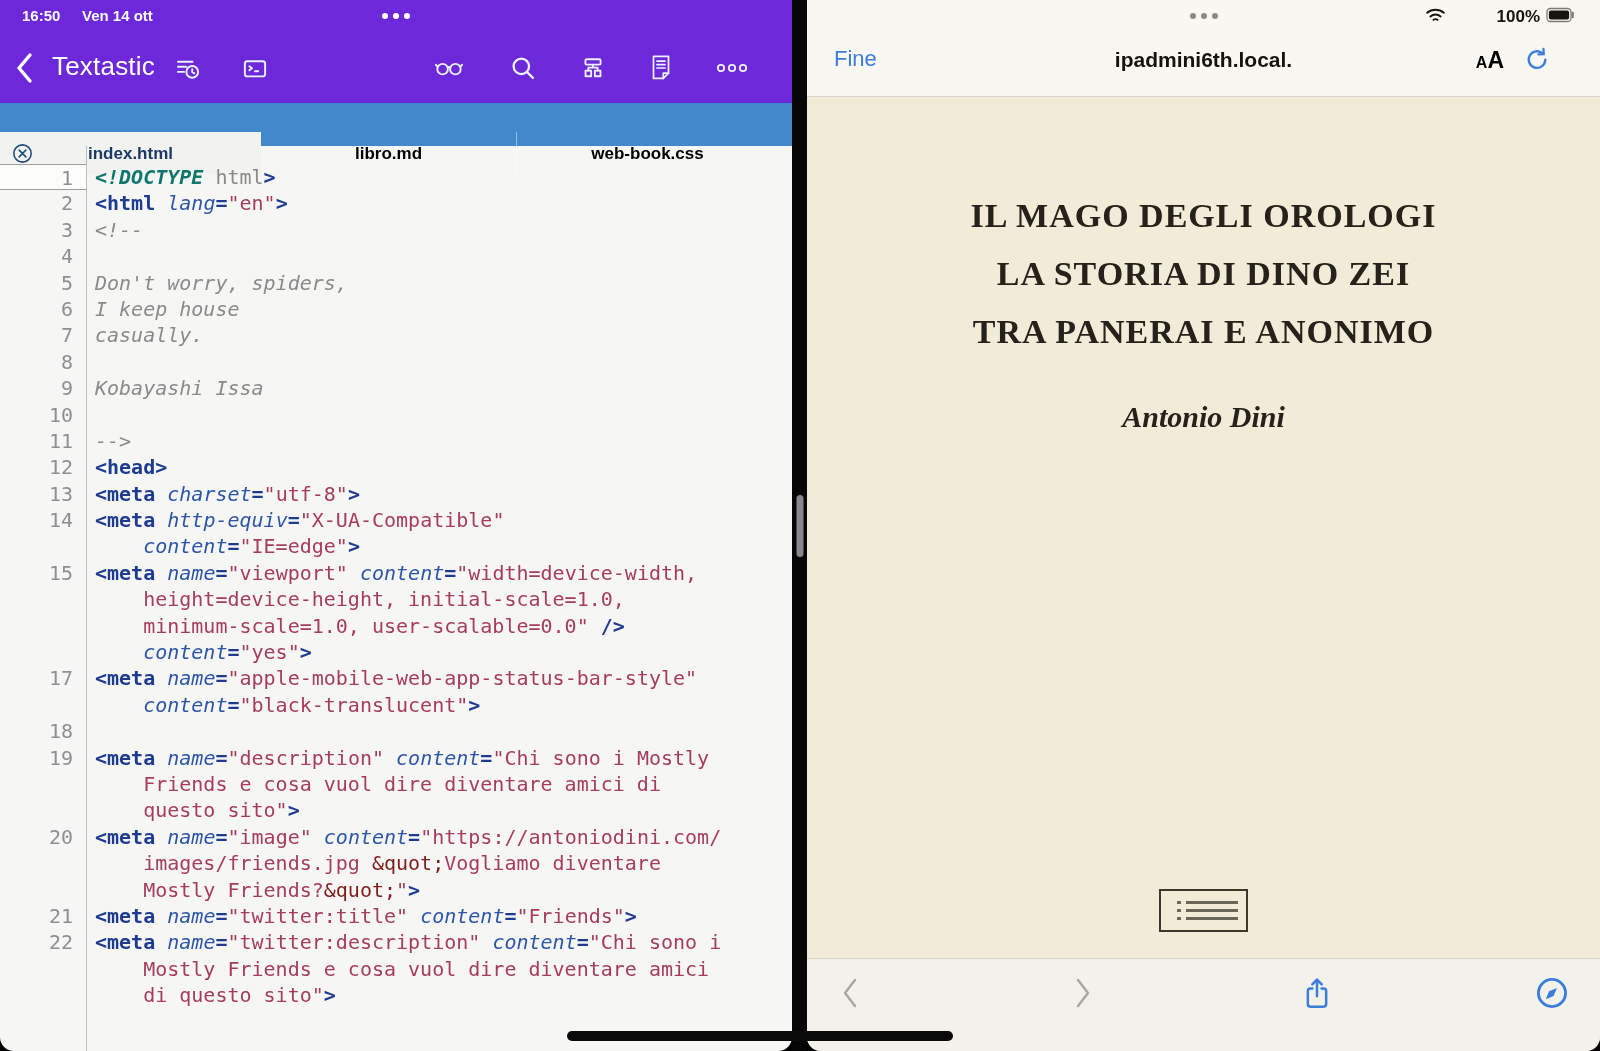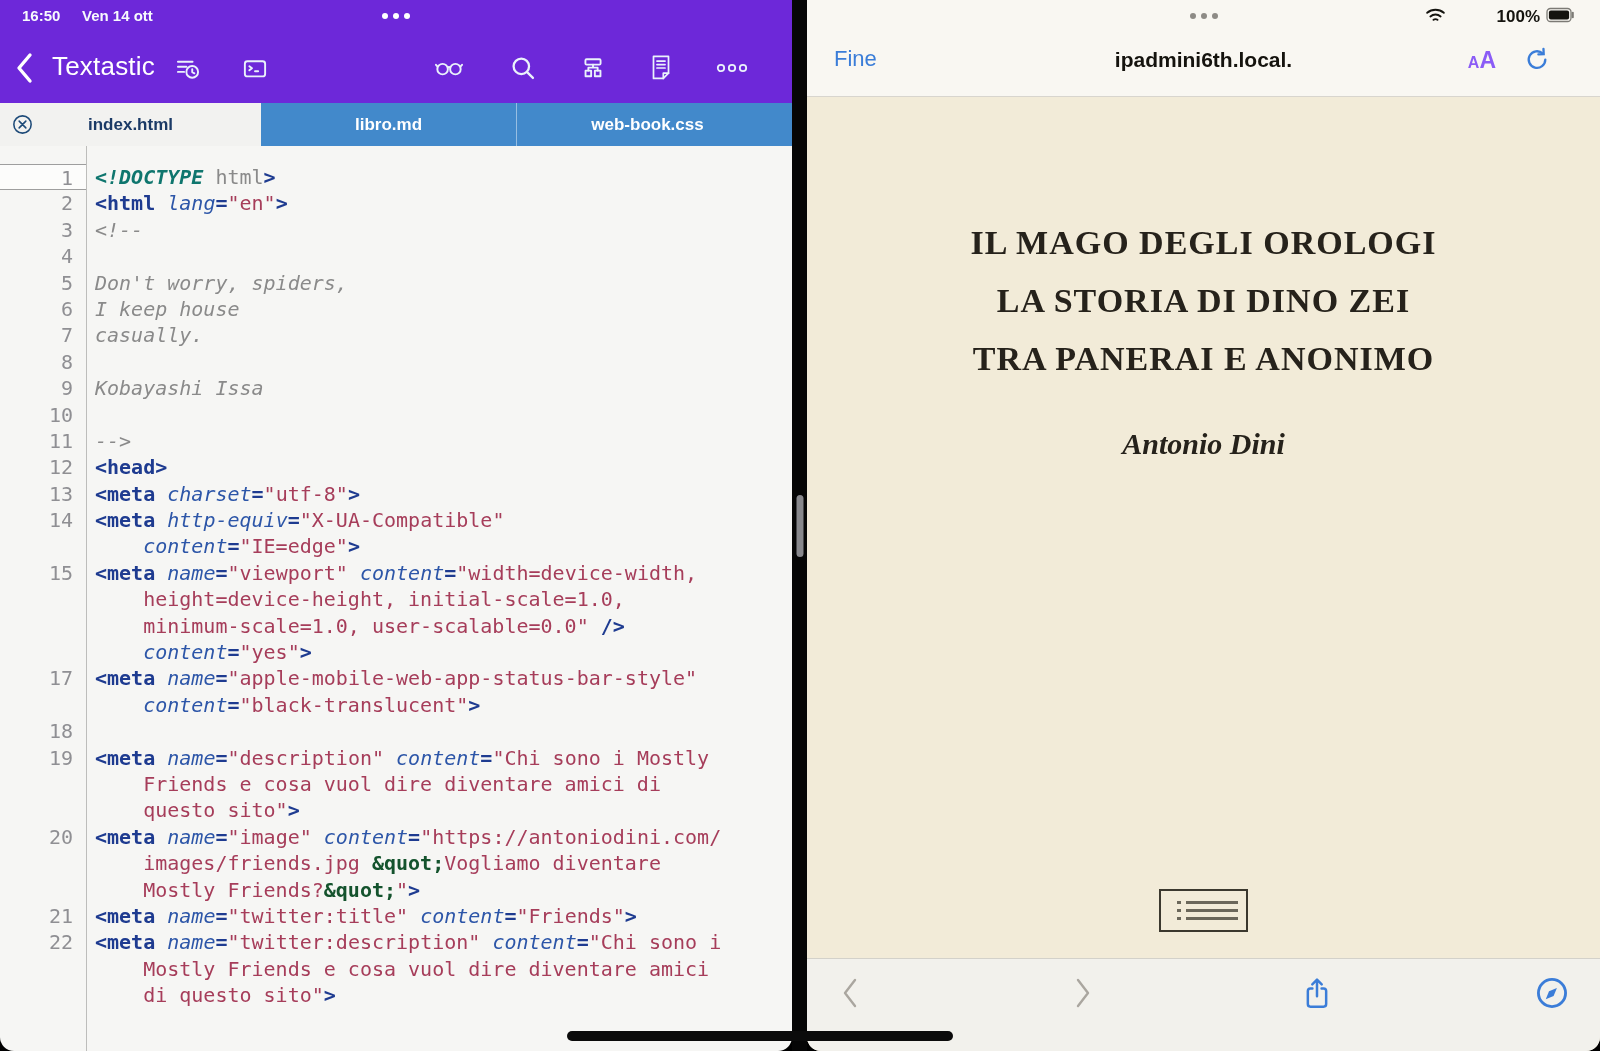--- a/index.html
+++ b/index.html
@@ -13,61 +13,61 @@
   .ts-status-date { position:absolute; left:82px; top:7px; color:#f7fafd; font-size:15px; font-weight:600; }
   .mt-dots { position:absolute; top:13px; left:50%; transform:translateX(-50%); display:flex; gap:5px; }
   .mt-dots i { width:6px; height:6px; border-radius:50%; background:#fff; }
   #right-pane .mt-dots i { background:#8e8b86; }
   .ts-back { position:absolute; left:14px; top:50px; width:22px; height:36px; }
   .ts-title { position:absolute; left:52px; top:51px; color:#ffffff; font-size:26px; font-weight:400; letter-spacing:.2px; }
   .ts-icon { position:absolute; width:40px; height:40px; top:48px; display:flex; align-items:center; justify-content:center; }
   .ts-icon svg { stroke:#eaf2fb; fill:none; stroke-width:1.7; stroke-linecap:round; stroke-linejoin:round; }
 
   .ts-tabs { position:absolute; left:0; top:103px; width:792px; height:43px; background:#4289cb; display:flex; }
-  .ts-tab { height:43px; display:flex; align-items:center; justify-content:center; position:relative; }
-  .ts-tab .lbl { font-size:17px; font-weight:600; color:#ffffff; }
+  .ts-tab { height:43px; display:flex; align-items:center; justify-content:center; position:relative;margin-top:29px; }
+  .ts-tab .lbl { font-size:17px; font-weight:600; color:#000000; }
   #tab-index { width:261px; background:#f2f2f0; }
   #tab-index .lbl { color:#1b3a66; }
   #tab-libro { width:256px; border-right:1px solid rgba(255,255,255,.45); }
   #tab-css { width:261px; }
   .tab-close { position:absolute; left:10px; top:9px; width:25px; height:25px; }
 
   
   #editor { position:absolute; left:0; top:146px; width:792px; bottom:0; padding-top:18px;
             font-family:"DejaVu Sans Mono","Liberation Mono",monospace; font-size:20px; }
   #gutter-line { position:absolute; left:86px; top:0; bottom:0; width:1px; background:#bdbdbb; }
   .crow { display:flex; height:26.4px; line-height:26.4px; }
   .gut { width:86px; flex:0 0 86px; text-align:right; padding-right:13px; color:#8f8f93; }
   .gut.cur { border-top:1px solid #9e9e9e; border-bottom:1px solid #9e9e9e; background:#fcfcfb; }
   .cod { padding-left:9px; white-space:pre; color:#333; }
   .tk-g { color:#1e3b90; font-weight:bold; }
   .tk-a { color:#2d56a8; font-style:italic; }
   .tk-s { color:#a63d5a; }
   .tk-c { color:#8a8a8a; font-style:italic; }
   .tk-d { color:#0f766e; font-weight:bold;font-style:italic; }
   .tk-p { color:#8a8a8a; }
-  .tk-e { color:#14532d; font-weight:bold; }
+  .tk-e { color:#7f1d1d; font-weight:normal; }
 
   
   #divider { position:absolute; left:792px; top:0; width:15px; height:1051px; background:#060606; }
   #divider-handle { position:absolute; left:50%; top:495px; transform:translateX(-50%); width:7px; height:62px; border-radius:4px; background:#88888c; }
 
   
   #right-pane { left:807px; width:793px; background:#f2ebd8; border-radius:0 0 14px 14px; overflow:hidden; }
   .sf-header { position:absolute; left:0; top:0; width:793px; height:97px; background:#f9f7f2; border-bottom:1px solid #d8d5ce; }
   .sf-status-right { position:absolute; right:24px; top:6px; display:flex; align-items:center; gap:6px; }
   .sf-batt-label { font-size:17px; font-weight:600; color:#15140f;margin-left:44px; }
   .sf-done { position:absolute; left:27px; top:46px; font-size:22px; color:#3b7dd8; }
   .sf-url { position:absolute; left:0; top:48px; width:100%; text-align:center; font-size:21px; font-weight:700; color:#15130e; }
-  .sf-aa { position:absolute; right:104px; top:47px; color:#8b5cf6; font-weight:600; }
+  .sf-aa { position:absolute; right:96px; top:47px; color:#000000; font-weight:600; }
   .sf-aa .a1 { font-size:16px; } .sf-aa .a2 { font-size:23px; }
   .sf-reload { position:absolute; right:46px; top:44px; width:32px; height:32px; }
 
   .sf-page { position:absolute; left:0; top:98px; width:793px; height:860px; background:#f2ebd8; text-align:center; }
-  .bk-titles { padding-top:116px; }
+  .bk-titles { padding-top:89px; }
   .bk-title-line { line-height:58px; font-family:"Liberation Serif","DejaVu Serif",serif; font-weight:700; font-size:34px; letter-spacing:1px; color:#26221b; }
   .bk-author { margin-top:38px; font-family:"Liberation Serif","DejaVu Serif",serif; font-style:italic; font-weight:700; font-size:30px; color:#26221b; line-height:36px; }
   .bk-placeholder { position:absolute; left:352px; top:791px; width:89px; height:43px; border:2px solid #3b382e; display:flex; flex-direction:column; justify-content:center; gap:5px; padding-left:16px; }
   .bk-placeholder .prow { display:flex; align-items:center; gap:5px; }
   .bk-placeholder .pdot { width:4px; height:3px; background:#6b675a; }
   .bk-placeholder .pbar { width:52px; height:2.5px; background:#6b675a; }
 
   .sf-toolbar { position:absolute; left:0; top:958px; width:793px; height:93px; background:#f2f1ec; border-top:1px solid #d3d1ca; }
   .sf-tb-icon { position:absolute; width:40px; height:40px; top:14px; display:flex; align-items:center; justify-content:center; }
   .sf-tb-icon svg { stroke-linecap:round; stroke-linejoin:round; }

